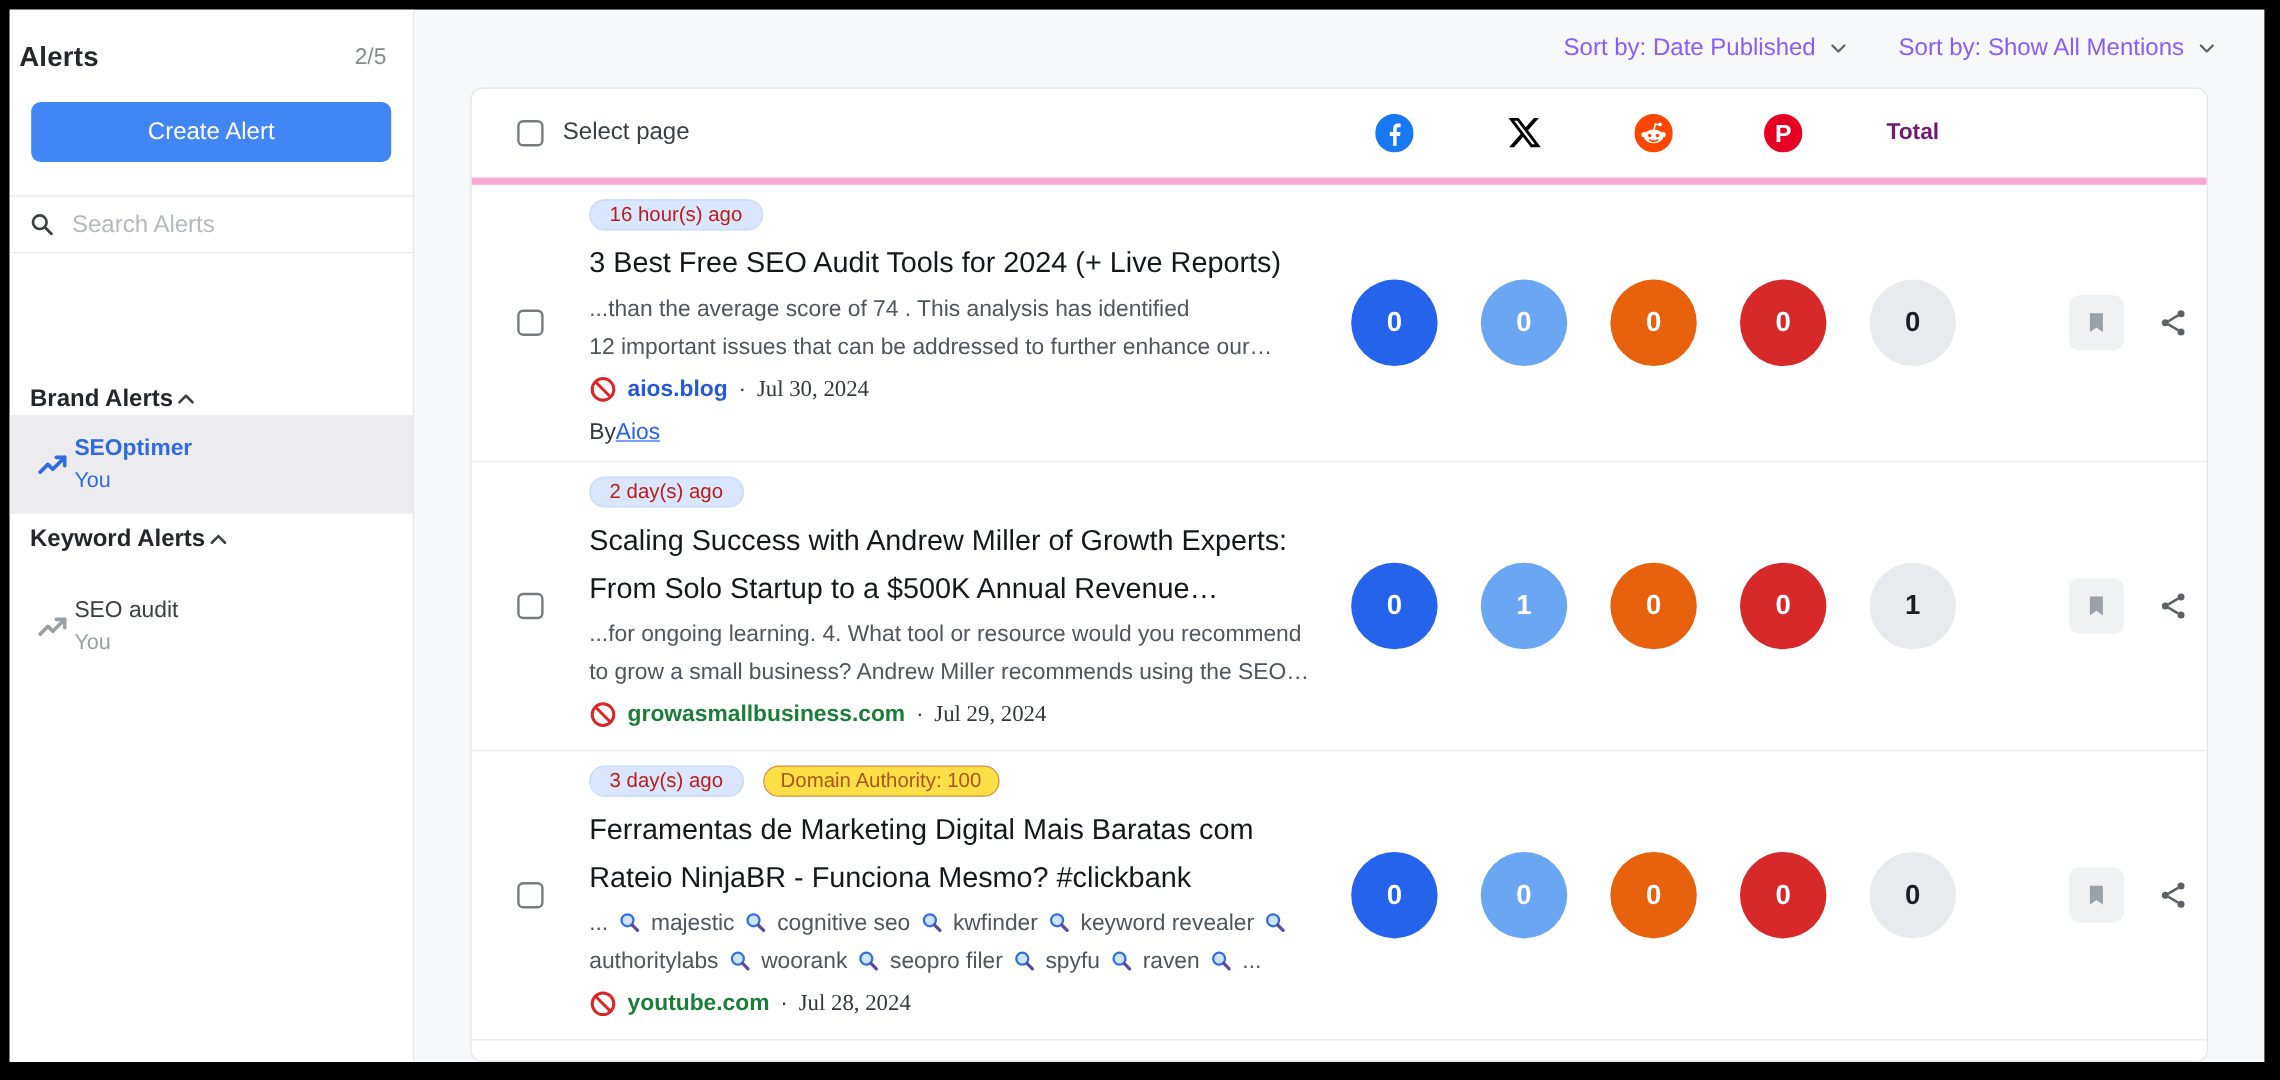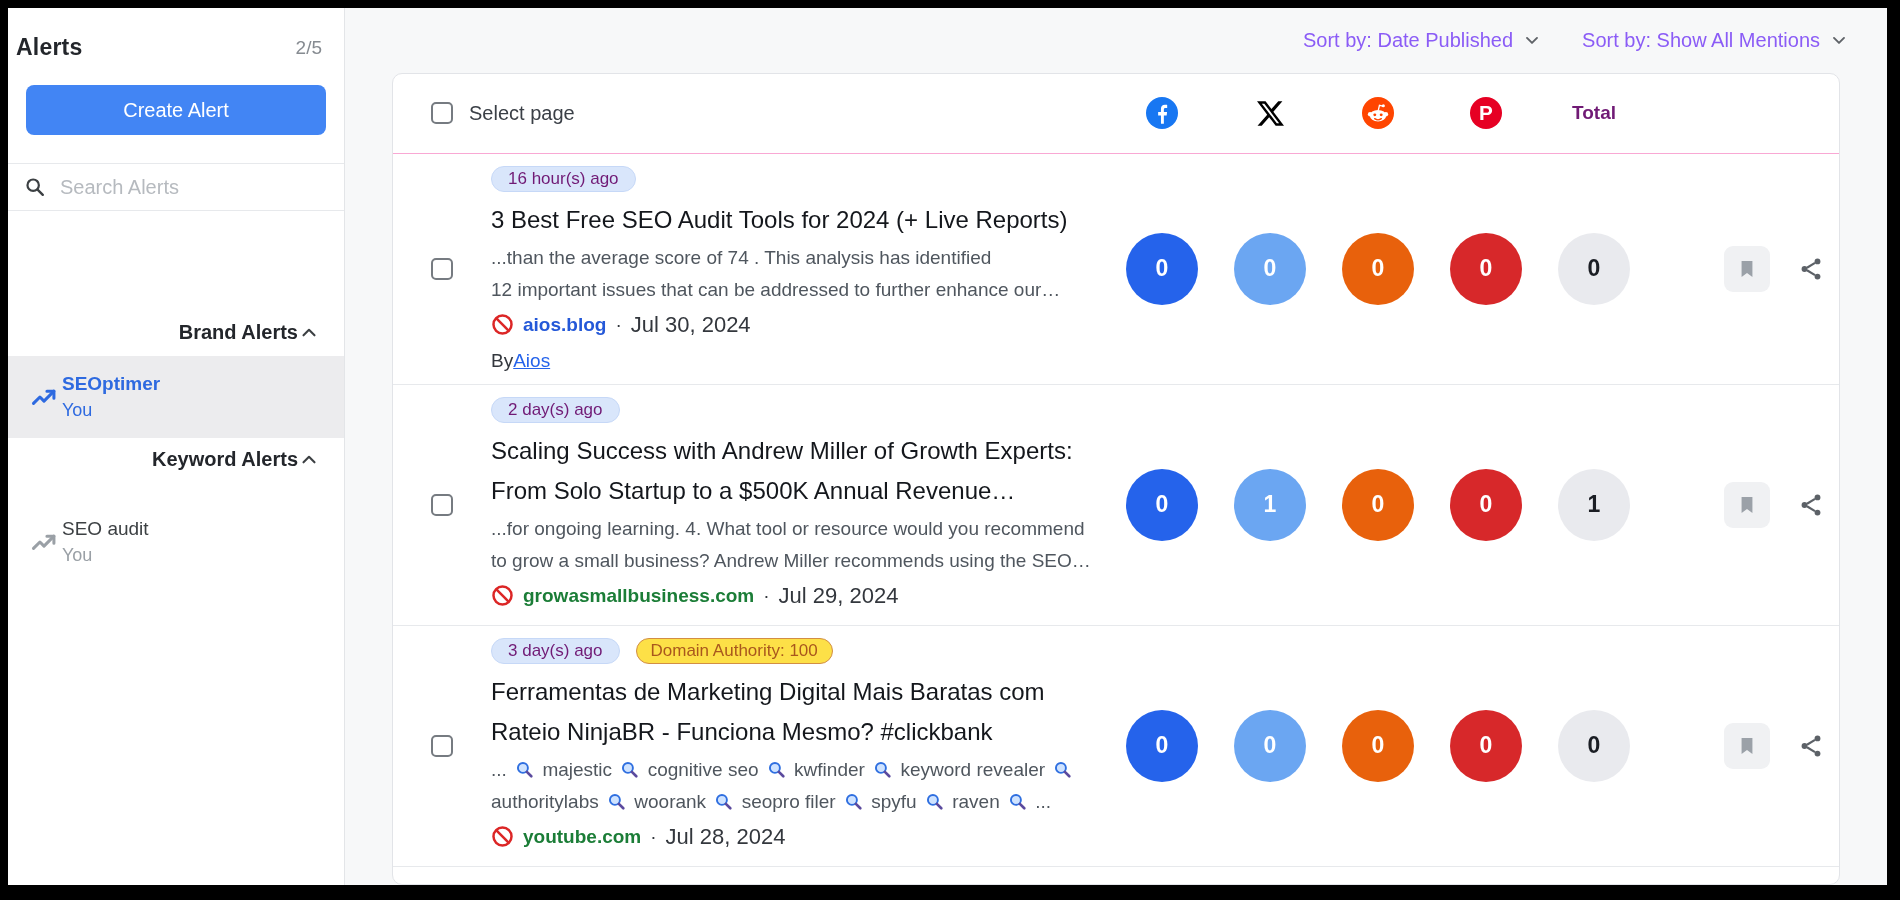--- a/index.html
+++ b/index.html
@@ -10,21 +10,21 @@
   
   .sidebar { width:337px; flex-shrink:0; background:#fff; border-right:1px solid #e3e5e8; display:flex; flex-direction:column; }
   .sb-header { display:flex; align-items:center; justify-content:space-between; padding:26px 22px 0 8px; }
   .sb-title { font-size:23px; font-weight:bold; color:#23262b; letter-spacing:.2px; }
   .sb-counter { font-size:19px; color:#868b91; }
   .create-btn { margin:24px 18px 0 18px; height:50px; border:none; border-radius:8px; background:#4285f4; color:#fff; font-size:20px; font-family:inherit; cursor:pointer; }
   .search-row { margin-top:28px; border-top:1px solid #e7e9ec; border-bottom:1px solid #e7e9ec; height:48px; display:flex; align-items:center; padding:0 16px; gap:14px; }
   .search-row input { border:none; outline:none; font-size:20px; color:#3c4043; width:240px; font-family:inherit; background:transparent; }
   .search-row input::placeholder { color:#b6babf; }
   .sb-gap { height:100px; }
-  .sb-section-header { display:flex; align-items:center; justify-content:flex-end; padding:10px 24px 12px 17px; }
+  .sb-section-header { display:flex; align-items:center; justify-content:flex-start; padding:10px 24px 2px 17px; }
   .sb-section-label { font-size:20px; font-weight:bold; color:#23262b; }
   .sb-item { display:flex; align-items:center; padding:17px 16px 17px 22px; cursor:pointer; }
   .sb-item.active { background:#ececee; }
   .sb-item-name { font-size:19px; color:#3c4043; }
   .sb-item.active .sb-item-name { color:#2e6ae0; font-weight:bold; }
   .sb-item-sub { font-size:18px; color:#9aa0a6; margin-top:5px; }
   .sb-item.active .sb-item-sub { color:#2e6ae0; }
   .sb-item-text { padding-left:4px; }
 
   
@@ -35,40 +35,40 @@
 
   .card { margin:0 47px; background:#fff; border:1px solid #e2e4e8; border-radius:10px; height:840px; overflow:hidden; }
 
   .row-grid { display:flex; align-items:center; }
   .cb-col { width:98px; flex-shrink:0; display:flex; justify-content:center; }
   .checkbox { width:22px; height:22px; border:2px solid #767b81; border-radius:5px; background:#fff; cursor:pointer; display:inline-block; }
   .count-cols { width:540px; flex-shrink:0; display:flex; }
   .count-col { width:108px; display:flex; align-items:center; justify-content:center; }
   .actions-col { width:191px; flex-shrink:0; display:flex; align-items:center; justify-content:flex-end; gap:28px; padding-right:15px; }
 
-  .thead { height:80px; border-bottom:1px solid #f9a8d4;justify-content:space-between; }
+  .thead { height:80px; border-bottom:6px solid #f9a8d4;justify-content:space-between; }
   .thead .select-label { font-size:20px; color:#3a3f46; margin-left:-22px; }
   .thead .spacer { flex:1; }
   .total-label { font-size:19px; font-weight:bold; color:#701a75; }
 
   .mention-row { border-bottom:1px solid #e7e9ec; padding:12px 0; }
   .m-content { flex:1; min-width:0; }
   .badges { display:flex; gap:16px; margin-bottom:8px; }
-  .age-badge { font-size:17px; color:#701a75; background:#d9e6fb; border:1px solid #c6d8f7; border-radius:999px; padding:2px 16px; white-space:nowrap; }
+  .age-badge { font-size:17px; color:#b91c1c; background:#d9e6fb; border:1px solid #c6d8f7; border-radius:999px; padding:2px 16px; white-space:nowrap; }
   .da-badge { font-size:17px; color:#a9571d; background:#fde047; border:1px solid #d28e44; border-radius:999px; padding:2px 14px; white-space:nowrap; }
   .m-title { font-size:24px; color:#14171c; line-height:40px; margin-bottom:2px; cursor:pointer; }
   .m-title div { white-space:nowrap; }
   .m-snippet { font-size:19px; color:#4f565e; line-height:32px; margin-bottom:4px; }
   .m-snippet div { white-space:nowrap; }
   .m-source { display:flex; align-items:center; gap:9px; height:30px; margin-bottom:2px; }
   .m-domain { font-size:19px; font-weight:bold; cursor:pointer; }
   .domain-blue { color:#2458d8; }
   .domain-green { color:#1b7d37; }
   .m-dot { font-size:19px; color:#33373d; }
-  .m-date { font-size:22px; color:#33373d; }
+  .m-date { font-size:19px; color:#33373d;font-family:Liberation Serif, serif; }
   .m-byline { font-size:19px; color:#33373d; height:30px; display:flex; align-items:flex-end; gap:0; }
   .m-byline a { color:#2563eb; text-decoration:underline; cursor:pointer; }
 
   .count-circle { width:72px; height:72px; border-radius:50%; display:flex; align-items:center; justify-content:center; font-size:23px; font-weight:bold; color:#fff; }
   .cc-facebook { background:#2563eb; }
   .cc-x { background:#6ba6f2; }
   .cc-reddit { background:#e8610c; }
   .cc-pinterest { background:#d7282a; }
   .cc-total { background:#e9eaee; color:#1b1e24; }
 

